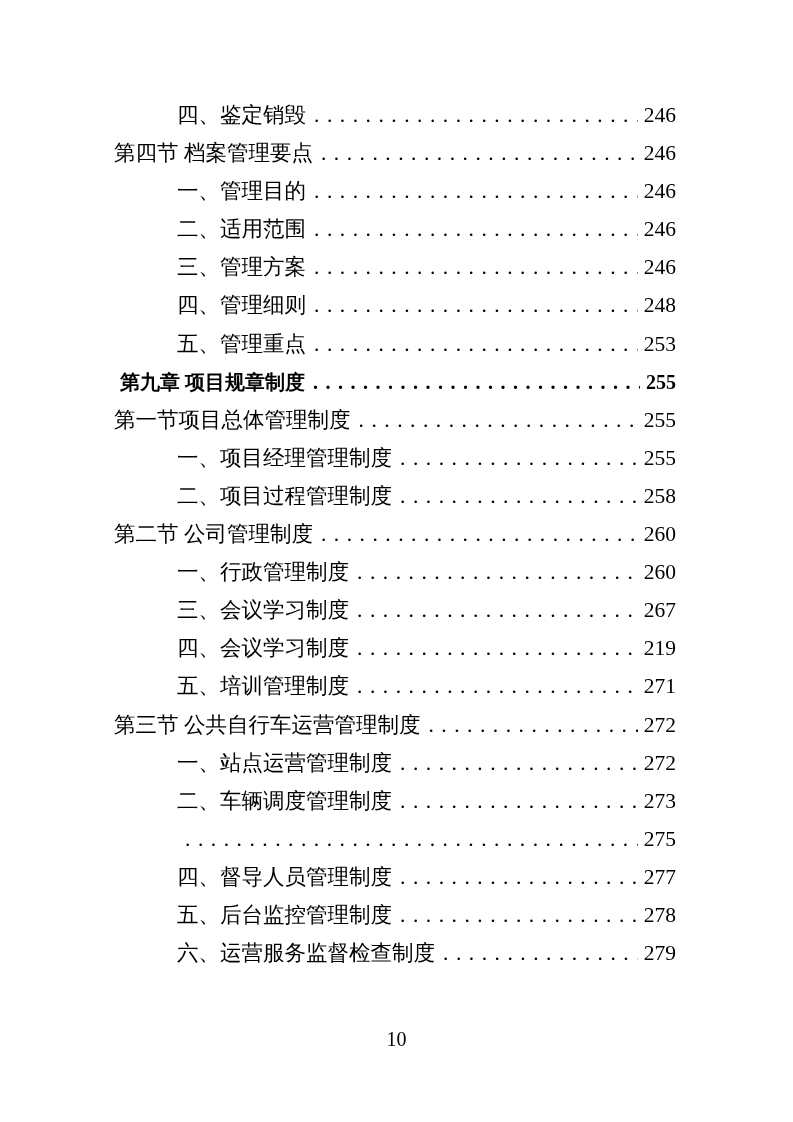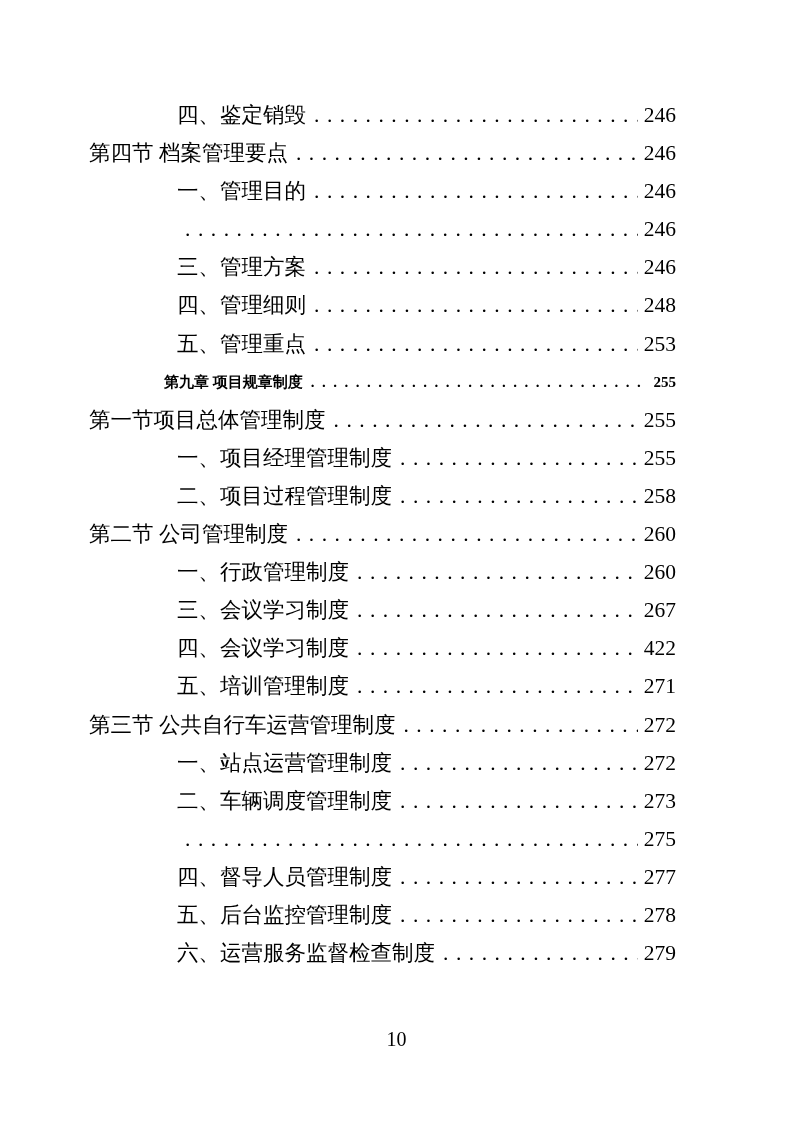--- a/index.html
+++ b/index.html
@@ -24,26 +24,25 @@
   }
   .toc-row {
     display: flex;
     align-items: baseline;
     height: 38.1px;
     line-height: 38.1px;
     font-size: 21.5px;
     white-space: nowrap;
   }
   .toc-row.level-0 { padding-left: 120px; }
-  .toc-row.level-1 { padding-left: 89px; }
+  .toc-row.level-1 { padding-left: 114px; }
   .toc-row.level-2 { padding-left: 177px; }
   .toc-row.bold {
     font-weight: bold;
-    font-size: 15px;
-    margin-left: 44px;
+    font-size: 20px;
   }
   .label {
     flex: 0 0 auto;
   }
   .leader {
     flex: 1 1 auto;
     overflow: hidden;
     white-space: nowrap;
     margin: 0 6px 0 8px;
     letter-spacing: 7.5px;
@@ -79,20 +78,21 @@
         <span class="label">第四节 档案管理要点</span>
         <span class="leader"></span>
         <span class="pagenum">246</span>
       </div>
       <div class="toc-row level-2">
         <span class="label">一、管理目的</span>
         <span class="leader"></span>
         <span class="pagenum">246</span>
       </div>
       <div class="toc-row level-2">
+        <span class="label">二、适用范围</span>
         <span class="leader"></span>
         <span class="pagenum">246</span>
       </div>
       <div class="toc-row level-2">
         <span class="label">三、管理方案</span>
         <span class="leader"></span>
         <span class="pagenum">246</span>
       </div>
       <div class="toc-row level-2">
         <span class="label">四、管理细则</span>
@@ -135,21 +135,21 @@
         <span class="pagenum">260</span>
       </div>
       <div class="toc-row level-2">
         <span class="label">三、会议学习制度</span>
         <span class="leader"></span>
         <span class="pagenum">267</span>
       </div>
       <div class="toc-row level-2">
         <span class="label">四、会议学习制度</span>
         <span class="leader"></span>
-        <span class="pagenum">422</span>
+        <span class="pagenum">219</span>
       </div>
       <div class="toc-row level-2">
         <span class="label">五、培训管理制度</span>
         <span class="leader"></span>
         <span class="pagenum">271</span>
       </div>
       <div class="toc-row level-1">
         <span class="label">第三节 公共自行车运营管理制度</span>
         <span class="leader"></span>
         <span class="pagenum">272</span>

